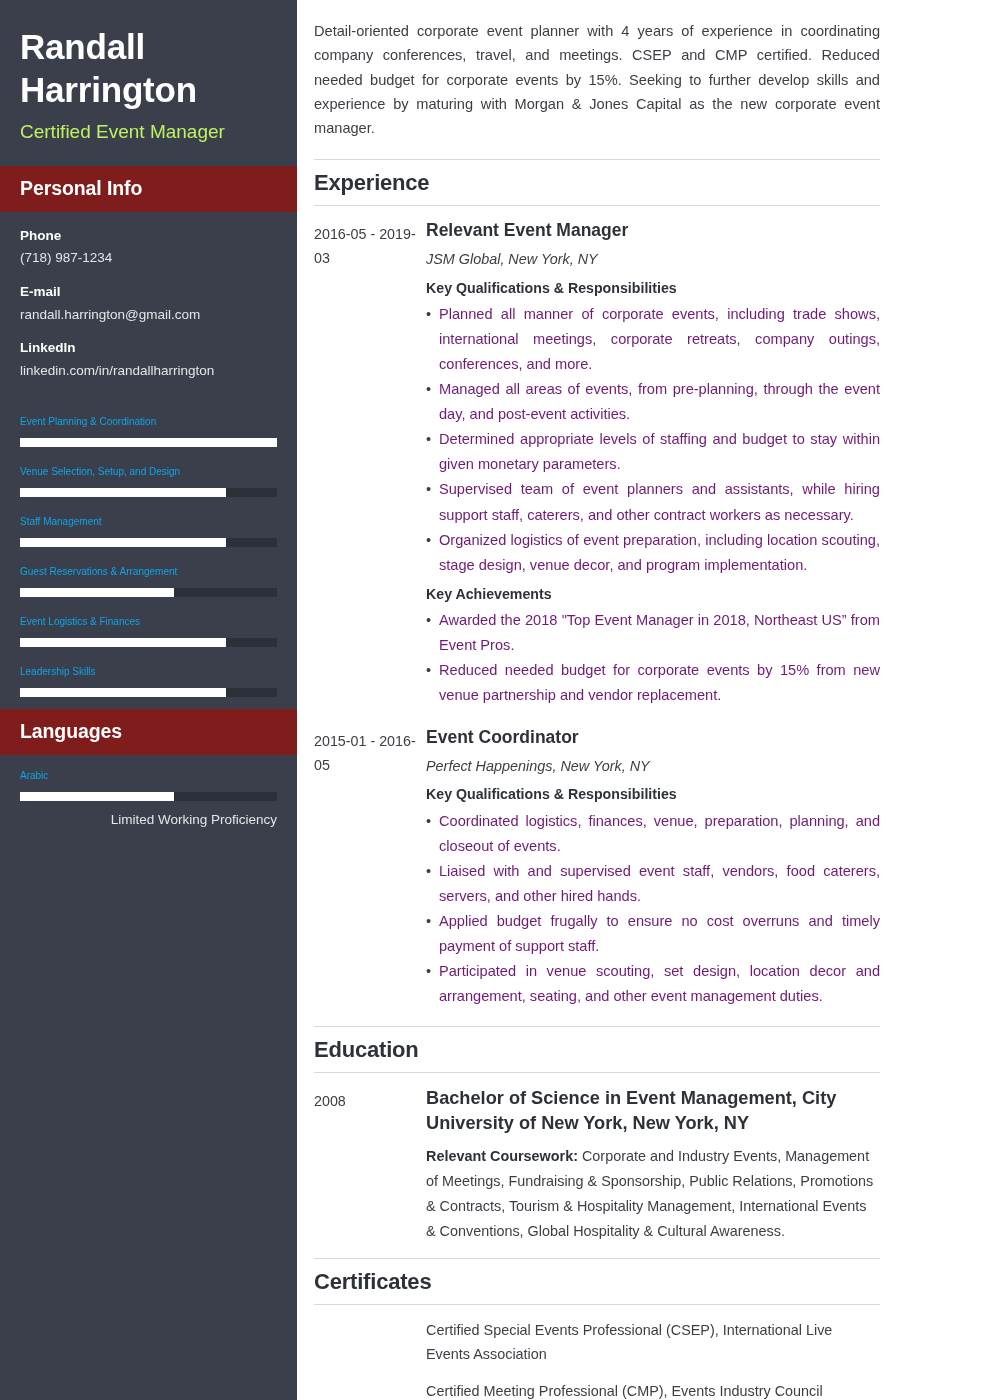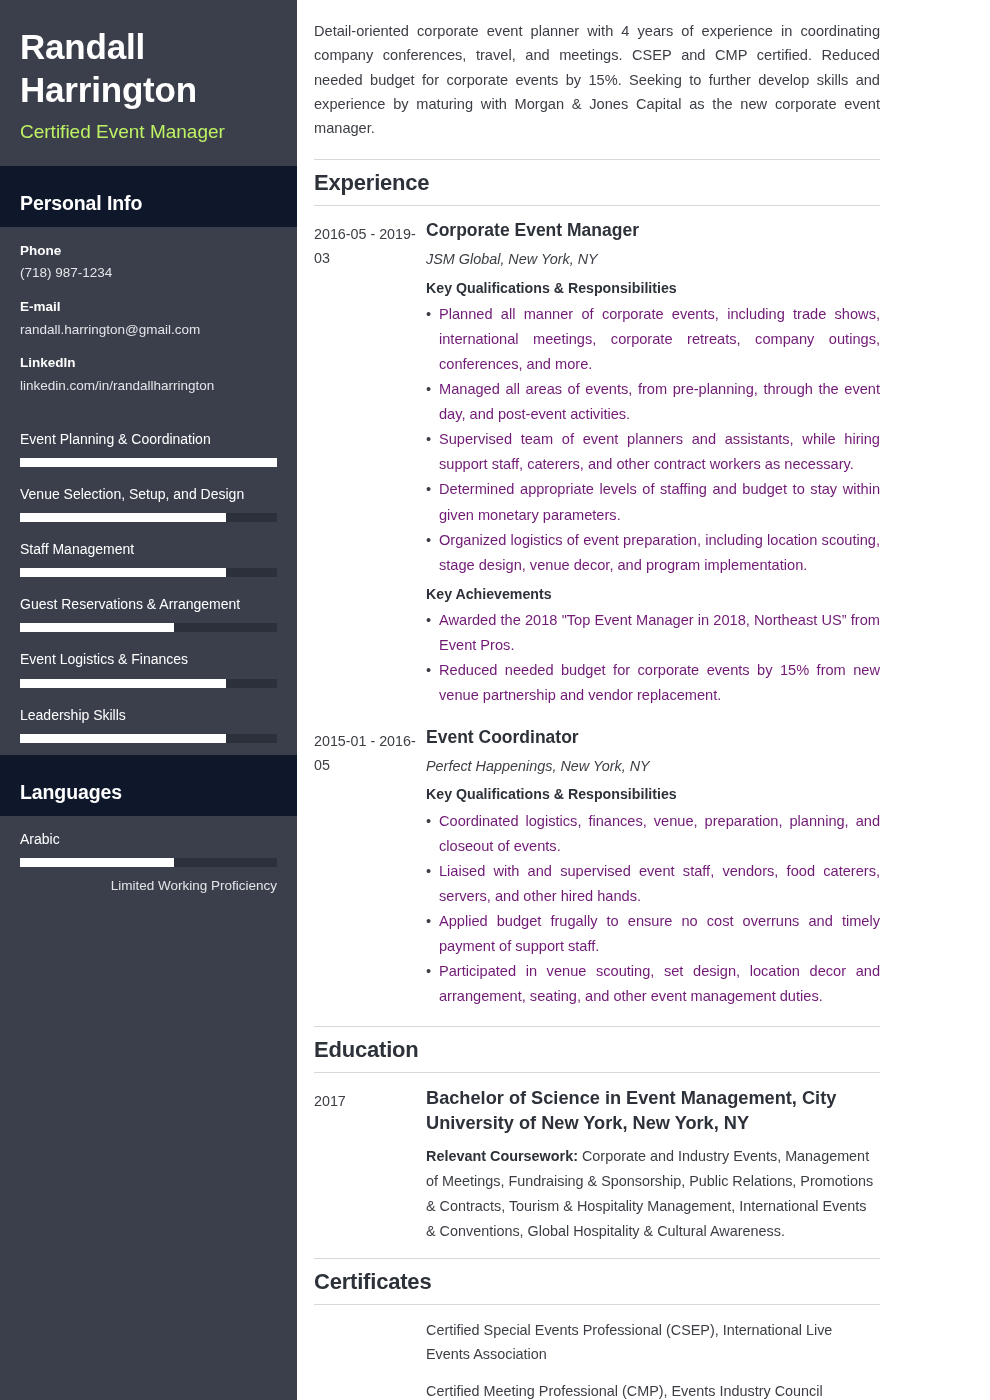--- a/index.html
+++ b/index.html
@@ -41,22 +41,22 @@
     color: #ffffff;
   }
   .side-title {
     font-size: 19px;
     font-weight: normal;
     margin: 9px 0 0 0;
     color: #bef264;
     line-height: 1.25;
   }
   .side-band {
-    background: #0f172a;
-    padding: 26px 20px 12px 20px;
+    background: #7f1d1d;
+    padding: 11px 20px 12px 20px;
   }
   .side-band h2 {
     margin: 0;
     font-size: 19.5px;
     font-weight: bold;
     color: #ffffff;
     letter-spacing: -0.1px;
   }
   .side-body {
     padding: 14px 20px 6px 20px;
@@ -77,22 +77,22 @@
     line-height: 1.55;
     margin-top: 2px;
     word-break: break-word;
   }
 
   .skill {
     margin-bottom: 18px;
   }
   .skill:last-child { margin-bottom: 6px; }
   .skill-name {
-    font-size: 14px;
-    color: #ffffff;
+    font-size: 10px;
+    color: #0ea5e9;
     line-height: 1.3;
     margin-bottom: 10px;
   }
   .bar-track {
     width: 257px;
     height: 9px;
     background: #2b303a;
   }
   .bar-fill {
     height: 9px;
@@ -318,28 +318,28 @@
 
     <p class="summary">Detail-oriented corporate event planner with 4 years of experience in coordinating company conferences, travel, and meetings. CSEP and CMP certified. Reduced needed budget for corporate events by 15%. Seeking to further develop skills and experience by maturing with Morgan &amp; Jones Capital as the new corporate event manager.</p>
     <div class="rule"></div>
 
     <h2 class="sec-title">Experience</h2>
     <div class="sec-rule"></div>
 
     <div class="entry">
       <div class="entry-date">2016-05 - 2019-03</div>
       <div class="entry-main">
-        <div class="entry-role">Corporate Event Manager</div>
+        <div class="entry-role">Relevant Event Manager</div>
         <div class="entry-org">JSM Global, New York, NY</div>
         <div class="sub-head">Key Qualifications &amp; Responsibilities</div>
         <ul class="bullets">
           <li>Planned all manner of corporate events, including trade shows, international meetings, corporate retreats, company outings, conferences, and more.</li>
           <li>Managed all areas of events, from pre-planning, through the event day, and post-event activities.</li>
+          <li>Determined appropriate levels of staffing and budget to stay within given monetary parameters.</li>
           <li>Supervised team of event planners and assistants, while hiring support staff, caterers, and other contract workers as necessary.</li>
-          <li>Determined appropriate levels of staffing and budget to stay within given monetary parameters.</li>
           <li>Organized logistics of event preparation, including location scouting, stage design, venue decor, and program implementation.</li>
         </ul>
         <div class="sub-head">Key Achievements</div>
         <ul class="bullets">
           <li>Awarded the 2018 "Top Event Manager in 2018, Northeast US” from Event Pros.</li>
           <li>Reduced needed budget for corporate events by 15% from new venue partnership and vendor replacement.</li>
         </ul>
       </div>
     </div>
 
@@ -357,21 +357,21 @@
         </ul>
       </div>
     </div>
 
     <div class="rule"></div>
 
     <h2 class="sec-title">Education</h2>
     <div class="sec-rule"></div>
 
     <div class="entry">
-      <div class="entry-date">2017</div>
+      <div class="entry-date">2008</div>
       <div class="entry-main">
         <div class="edu-degree">Bachelor of Science in Event Management, City University of New York, New York, NY</div>
         <div class="edu-course"><b>Relevant Coursework:</b> <span>Corporate and Industry Events, Management of Meetings, Fundraising &amp; Sponsorship, Public Relations, Promotions &amp; Contracts, Tourism &amp; Hospitality Management, International Events &amp; Conventions, Global Hospitality &amp; Cultural Awareness.</span></div>
       </div>
     </div>
 
     <div class="rule" style="margin-top:14px;"></div>
 
     <h2 class="sec-title">Certificates</h2>
     <div class="sec-rule"></div>

